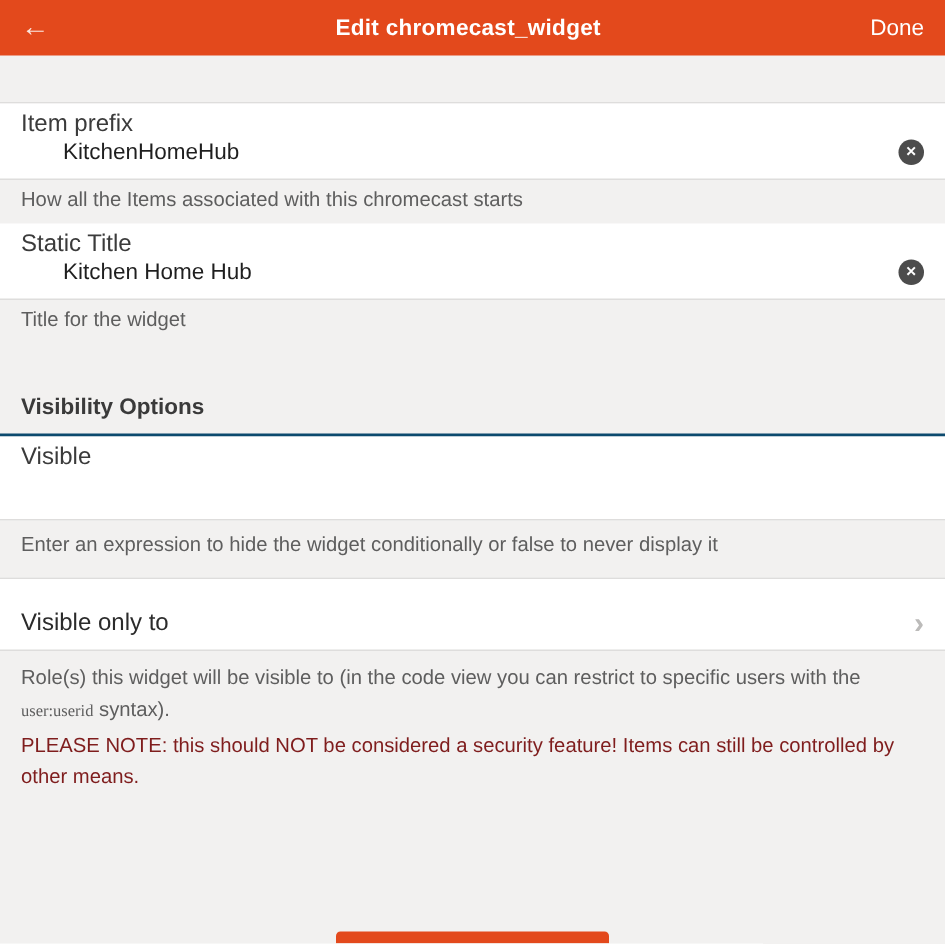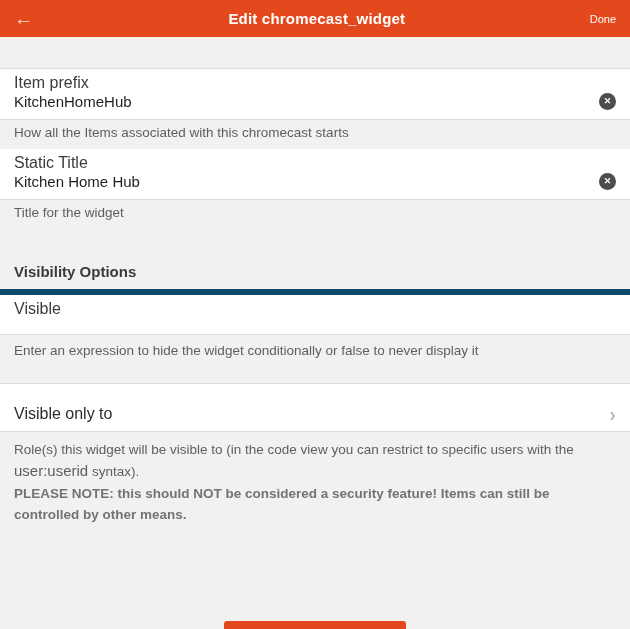--- a/index.html
+++ b/index.html
@@ -19,62 +19,62 @@
     padding:0 14px; flex:0 0 auto;
   }
   .back-btn {
     width:30px; font-size:19px; line-height:1; color:#FAE6DE;
     cursor:pointer; display:flex; align-items:center;
   }
   .appbar-title {
     flex:1; text-align:center; font-weight:bold; font-size:15px;
     letter-spacing:.2px;
   }
-  .done-btn { font-size:11px; font-weight:500; cursor:pointer; }
+  .done-btn { font-size:15px; font-weight:500; cursor:pointer; }
   
   .spacer { height:32px; border-bottom:1px solid #DEDDDC; flex:0 0 auto; }
   
   .field-row {
     background:#FFFFFF; border-bottom:1px solid #DEDDDC;
     padding:6px 14px 8px; flex:0 0 auto;
   }
   .field-label { font-size:16px; color:#3B3B3B; line-height:15px; }
-  .field-value-line { display:flex; align-items:center; margin-top:2px; }
+  .field-value-line { display:flex; align-items:center; margin-top:2px;margin-left:28px; }
   .field-value { flex:1; font-size:15px; color:#1F1F1F; line-height:19px; }
   .clear-btn {
     width:17px; height:17px; border-radius:50%;
     background:#4C4C4C; color:#FFFFFF;
     font-size:9px; line-height:17px; text-align:center;
     cursor:pointer; flex:0 0 auto; font-weight:bold;
   }
   .helper {
     padding:4px 14px 8px; font-size:13.5px; color:#5E5E5E;
     line-height:17px; flex:0 0 auto;
   }
   .gap { height:34px; flex:0 0 auto; }
   .section-title {
     padding:0 14px 9px; font-size:15px; font-weight:bold; color:#3A3A3A;
-    border-bottom:6px solid #0c4a6e; flex:0 0 auto;
+    border-bottom:2px solid #0c4a6e; flex:0 0 auto;
   }
   .visible-row {
     background:#FFFFFF; border-bottom:1px solid #DEDDDC;
-    padding:6px 14px; height:40px; flex:0 0 auto;
+    padding:6px 14px; height:56px; flex:0 0 auto;
   }
-  .helper-single { padding:7px 14px 7px; height:48px; }
+  .helper-single { padding:7px 14px 7px; height:38px; }
   .link-row {
     background:#FFFFFF; border-top:1px solid #DEDDDC; border-bottom:1px solid #DEDDDC;
     padding:20px 14px 7px; display:flex; align-items:center;
     cursor:pointer; flex:0 0 auto;
   }
   .link-label { flex:1; font-size:16px; color:#2B2B2B; line-height:20px; }
   .chevron { color:#BCBBBA; font-size:20px; line-height:1; font-weight:bold; }
   .helper-block { padding:7px 14px; font-size:13.5px; color:#5E5E5E; line-height:21px; flex:0 0 auto; }
   .helper-block p { margin:0 0 1px 0; }
-  .mono { font-family:Liberation Sans, sans-serif; font-size:15px; }
-  .note { font-weight:bold; color:#737373; }
+  .mono { font-family:Liberation Serif, serif; font-size:11px; }
+  .note { font-weight:normal; color:#7f1d1d; }
   .fill { flex:1 1 auto; }
   .home-indicator {
     position:absolute; bottom:0; left:50%; transform:translateX(-50%);
     width:182px; height:8px; background:#E3491C;
     border-radius:3px 3px 0 0;
   }
 </style>
 </head>
 <body>
 

